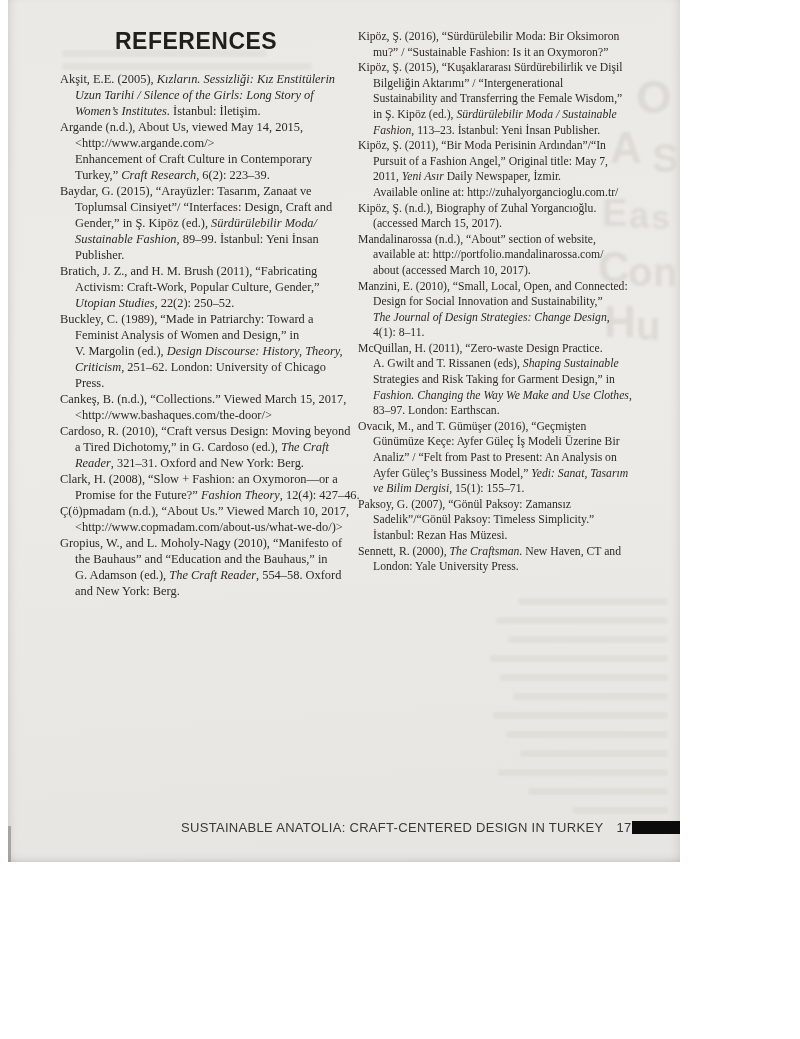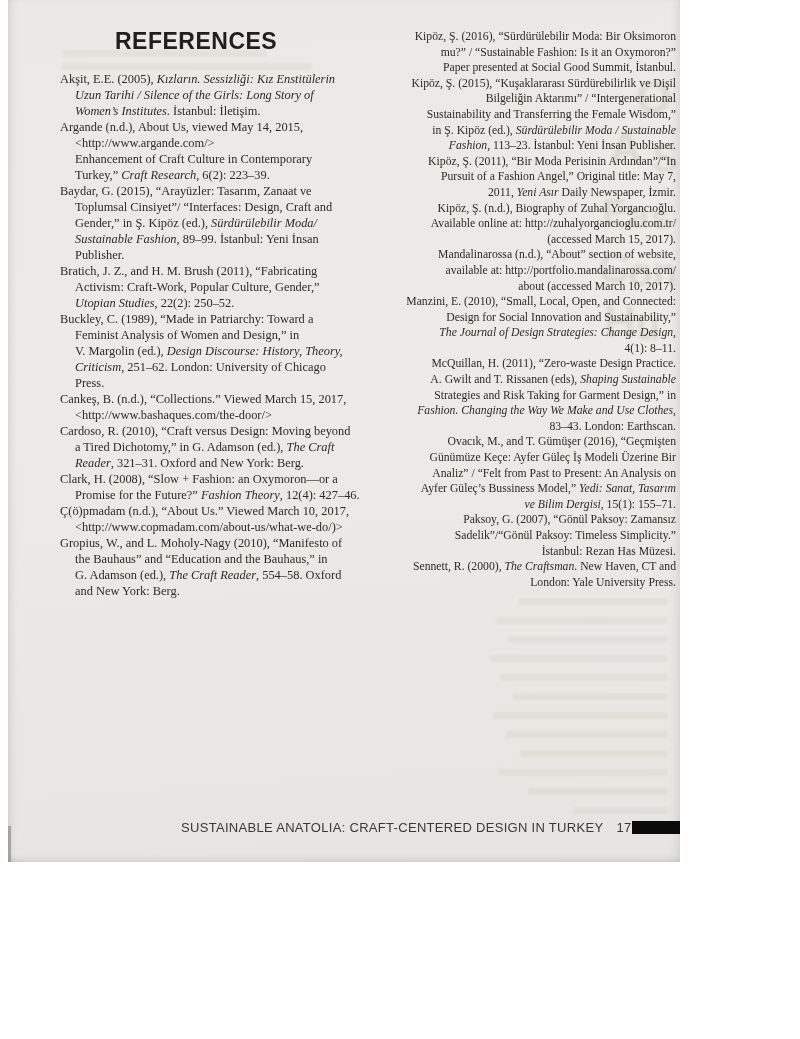--- a/index.html
+++ b/index.html
@@ -16,21 +16,21 @@
       inset 0 -7px 9px -6px rgba(0,0,0,.13);
     overflow:hidden;
   }
   .refs-heading{
     position:absolute;left:107px;top:30px;width:160px;margin:0;
     text-align:center;font-family:"Liberation Sans",sans-serif;
     font-weight:700;font-size:23px;line-height:1;color:#201f1c;letter-spacing:.5px;
   }
   .col{position:absolute;color:#2d2b26;}
   #col-left{left:52px;top:71px;width:342px;font-size:12.4px;line-height:16px;}
-  #col-right{left:350px;top:29px;width:318px;font-size:11.7px;line-height:15.6px;text-align:right;}
+  #col-right{left:350px;top:29px;width:318px;font-size:11.7px;line-height:15.6px;}
   .rline{white-space:nowrap;}
   .rline.cont{padding-left:15px;}
   em{}
   .footer-text{
     position:absolute;left:17px;top:820px;width:614px;text-align:right;
     font-family:"Liberation Sans",sans-serif;font-size:13px;
     color:#3a3935;letter-spacing:.3px;
   }
   .footer-text .pnum{margin-left:13px;}
   .tab-bar{position:absolute;left:624px;top:821px;width:48px;height:13px;background:#0b0b0b;}
@@ -108,21 +108,21 @@
         <div class="rline cont"><span>V. Margolin (ed.), </span><em>Design Discourse: History, Theory,</em></div>
         <div class="rline cont"><em>Criticism</em><span>, 251–62. London: University of Chicago</span></div>
         <div class="rline cont"><span>Press.</span></div>
       </div>
       <div>
         <div class="rline"><span>Cankeş, B. (n.d.), “Collections.” Viewed March 15, 2017,</span></div>
         <div class="rline cont"><span>&lt;http://www.bashaques.com/the-door/&gt;</span></div>
       </div>
       <div>
         <div class="rline"><span>Cardoso, R. (2010), “Craft versus Design: Moving beyond</span></div>
-        <div class="rline cont"><span>a Tired Dichotomy,” in G. Adamson (ed.), </span><em>The Craft</em></div>
+        <div class="rline cont"><span>a Tired Dichotomy,” in G. Cardoso (ed.), </span><em>The Craft</em></div>
         <div class="rline cont"><em>Reader</em><span>, 321–31. Oxford and New York: Berg.</span></div>
       </div>
       <div>
         <div class="rline"><span>Clark, H. (2008), “Slow + Fashion: an Oxymoron—or a</span></div>
         <div class="rline cont"><span>Promise for the Future?” </span><em>Fashion Theory</em><span>, 12(4): 427–46.</span></div>
       </div>
       <div>
         <div class="rline"><span>Ç(ö)pmadam (n.d.), “About Us.” Viewed March 10, 2017,</span></div>
         <div class="rline cont"><span>&lt;http://www.copmadam.com/about-us/what-we-do/)&gt;</span></div>
       </div>
@@ -131,56 +131,55 @@
         <div class="rline cont"><span>the Bauhaus” and “Education and the Bauhaus,” in</span></div>
         <div class="rline cont"><span>G. Adamson (ed.), </span><em>The Craft Reader</em><span>, 554–58. Oxford</span></div>
         <div class="rline cont"><span>and New York: Berg.</span></div>
       </div>
     </div>
 
   <div id="col-right" class="col">
       <div>
         <div class="rline"><span>Kipöz, Ş. (2016), “Sürdürülebilir Moda: Bir Oksimoron</span></div>
         <div class="rline cont"><span>mu?” / “Sustainable Fashion: Is it an Oxymoron?”</span></div>
-        <div class="rline cont"><span>Paper presented at Social Good Summit, İstanbul.</span></div>
       </div>
       <div>
         <div class="rline"><span>Kipöz, Ş. (2015), “Kuşaklararası Sürdürebilirlik ve Dişil</span></div>
         <div class="rline cont"><span>Bilgeliğin Aktarımı” / “Intergenerational</span></div>
         <div class="rline cont"><span>Sustainability and Transferring the Female Wisdom,”</span></div>
         <div class="rline cont"><span>in Ş. Kipöz (ed.), </span><em>Sürdürülebilir Moda / Sustainable</em></div>
         <div class="rline cont"><em>Fashion</em><span>, 113–23. İstanbul: Yeni İnsan Publisher.</span></div>
       </div>
       <div>
         <div class="rline"><span>Kipöz, Ş. (2011), “Bir Moda Perisinin Ardından”/“In</span></div>
         <div class="rline cont"><span>Pursuit of a Fashion Angel,” Original title: May 7,</span></div>
         <div class="rline cont"><span>2011, </span><em>Yeni Asır</em><span> Daily Newspaper, İzmir.</span></div>
       </div>
       <div>
+        <div class="rline cont"><span>Available online at: http://zuhalyorgancioglu.com.tr/</span></div>
         <div class="rline"><span>Kipöz, Ş. (n.d.), Biography of Zuhal Yorgancıoğlu.</span></div>
-        <div class="rline cont"><span>Available online at: http://zuhalyorgancioglu.com.tr/</span></div>
         <div class="rline cont"><span>(accessed March 15, 2017).</span></div>
       </div>
       <div>
         <div class="rline"><span>Mandalinarossa (n.d.), “About” section of website,</span></div>
         <div class="rline cont"><span>available at: http://portfolio.mandalinarossa.com/</span></div>
         <div class="rline cont"><span>about (accessed March 10, 2017).</span></div>
       </div>
       <div>
         <div class="rline"><span>Manzini, E. (2010), “Small, Local, Open, and Connected:</span></div>
         <div class="rline cont"><span>Design for Social Innovation and Sustainability,”</span></div>
         <div class="rline cont"><em>The Journal of Design Strategies: Change Design</em><span>,</span></div>
         <div class="rline cont"><span>4(1): 8–11.</span></div>
       </div>
       <div>
         <div class="rline"><span>McQuillan, H. (2011), “Zero-waste Design Practice.</span></div>
         <div class="rline cont"><span>A. Gwilt and T. Rissanen (eds), </span><em>Shaping Sustainable</em></div>
         <div class="rline cont"><span>Strategies and Risk Taking for Garment Design,” in</span></div>
         <div class="rline cont"><em>Fashion. Changing the Way We Make and Use Clothes</em><span>,</span></div>
-        <div class="rline cont"><span>83–43. London: Earthscan.</span></div>
+        <div class="rline cont"><span>83–97. London: Earthscan.</span></div>
       </div>
       <div>
         <div class="rline"><span>Ovacık, M., and T. Gümüşer (2016), “Geçmişten</span></div>
         <div class="rline cont"><span>Günümüze Keçe: Ayfer Güleç İş Modeli Üzerine Bir</span></div>
         <div class="rline cont"><span>Analiz” / “Felt from Past to Present: An Analysis on</span></div>
         <div class="rline cont"><span>Ayfer Güleç’s Bussiness Model,” </span><em>Yedi: Sanat, Tasarım</em></div>
         <div class="rline cont"><em>ve Bilim Dergisi</em><span>, 15(1): 155–71.</span></div>
       </div>
       <div>
         <div class="rline"><span>Paksoy, G. (2007), “Gönül Paksoy: Zamansız</span></div>

